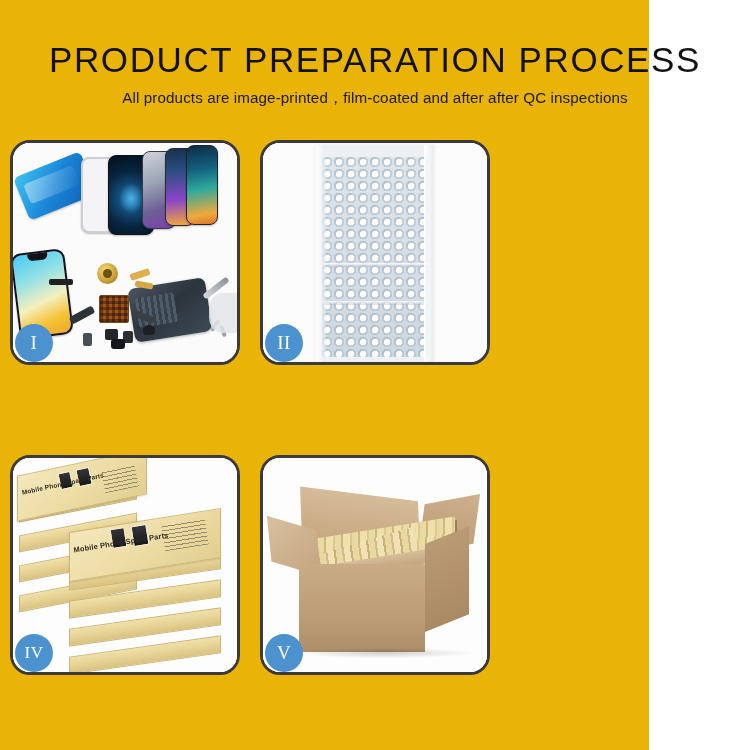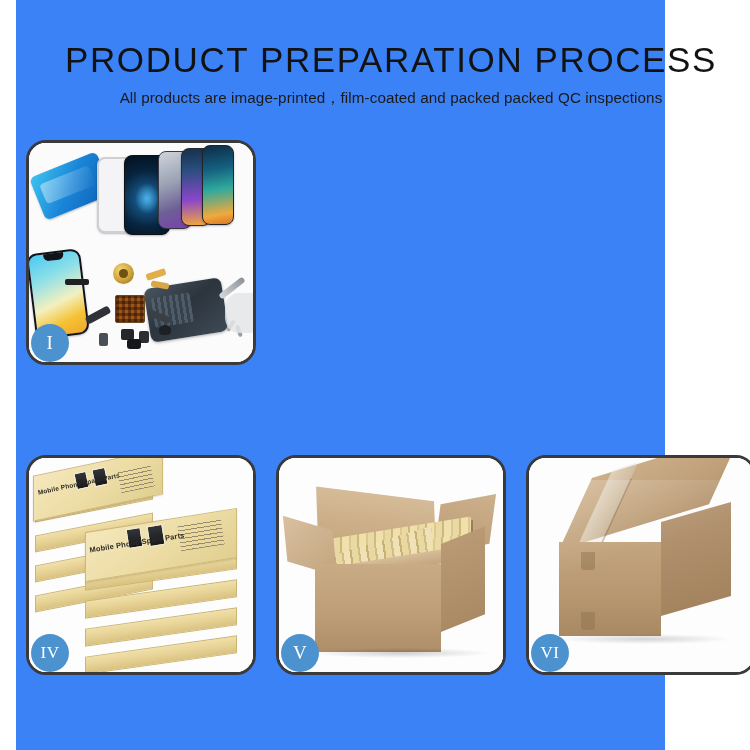--- a/index.html
+++ b/index.html
@@ -9,22 +9,21 @@
     height: 750px;
     background: #ffffff;
     font-family: "Liberation Sans", sans-serif;
     overflow: hidden;
   }
 
   #page {
     position: relative;
     width: 649px;
     height: 750px;
-    background: #3b82f6;
-    margin-left: 16px;
+    background: #eab308;
   }
 
   
   #header { position: absolute; top: 0; left: 0; width: 750px; }
 
   #title {
     text-align: center;
     font-size: 35px;
     font-weight: 500;
     letter-spacing: 1.6px;
@@ -441,21 +440,21 @@
     background: radial-gradient(ellipse at center, rgba(0,0,0,.16), rgba(0,0,0,0) 72%);
   }
 </style>
 </head>
 <body>
 
 <div id="page">
 
   <div id="header">
     <div id="title">PRODUCT PREPARATION PROCESS</div>
-    <div id="subtitle">All products are image-printed，film-coated and packed packed QC inspections</div>
+    <div id="subtitle">All products are image-printed，film-coated and after after QC inspections</div>
   </div>
 
   <div id="grid">
 
     <div class="panel r1 c1">
       <div class="photo">
         <div class="p1-bg"></div>
 
         <div class="lcd lcd-flex"></div>
         <div class="lcd lcd-black"></div>
@@ -480,20 +479,33 @@
         <div class="part part-chip4"></div>
         <div class="part part-cam"></div>
         <div class="part part-scrw1"></div>
         <div class="part part-scrw2"></div>
         <div class="part part-tool"></div>
         <div class="part part-hand"></div>
       </div>
       <div class="badge">I</div>
     </div>
 
+    <div class="panel r1 c2">
+      <div class="photo">
+        <div class="bw-bg"></div>
+        <div class="bw-sheet">
+          <div class="bw-bubbles"></div>
+          <div class="bw-fold bw-f1"></div>
+          <div class="bw-fold bw-f2"></div>
+          <div class="bw-edge bw-el"></div>
+          <div class="bw-edge bw-er"></div>
+        </div>
+      </div>
+      <div class="badge">II</div>
+    </div>
 
 
     <div class="panel r2 c1">
       <div class="photo">
         <div class="b4-bg"></div>
 
         <div class="ybox b4-L1"></div>
         <div class="ybox b4-L2"></div>
         <div class="ybox b4-L3"></div>
         <div class="ybox b4-L4"></div>
@@ -528,30 +540,15 @@
         <div class="b5-goods2"></div>
         <div class="b5-flapL"></div>
         <div class="b5-rim"></div>
         <div class="b5-front"></div>
         <div class="b5-right"></div>
         <div class="b5-shadow"></div>
       </div>
       <div class="badge">V</div>
     </div>
 
-    <div class="panel r2 c3">
-      <div class="photo">
-        <div class="b6-bg"></div>
-        <div class="b6-top"></div>
-        <div class="b6-seam"></div>
-        <div class="b6-tape"></div>
-        <div class="b6-front"></div>
-        <div class="b6-right"></div>
-        <div class="b6-tab1"></div>
-        <div class="b6-tab2"></div>
-        <div class="b6-wrap"></div>
-        <div class="b6-shadow"></div>
-      </div>
-      <div class="badge wide">VI</div>
-    </div>
 
   </div>
 </div>
 
 </body></html>

